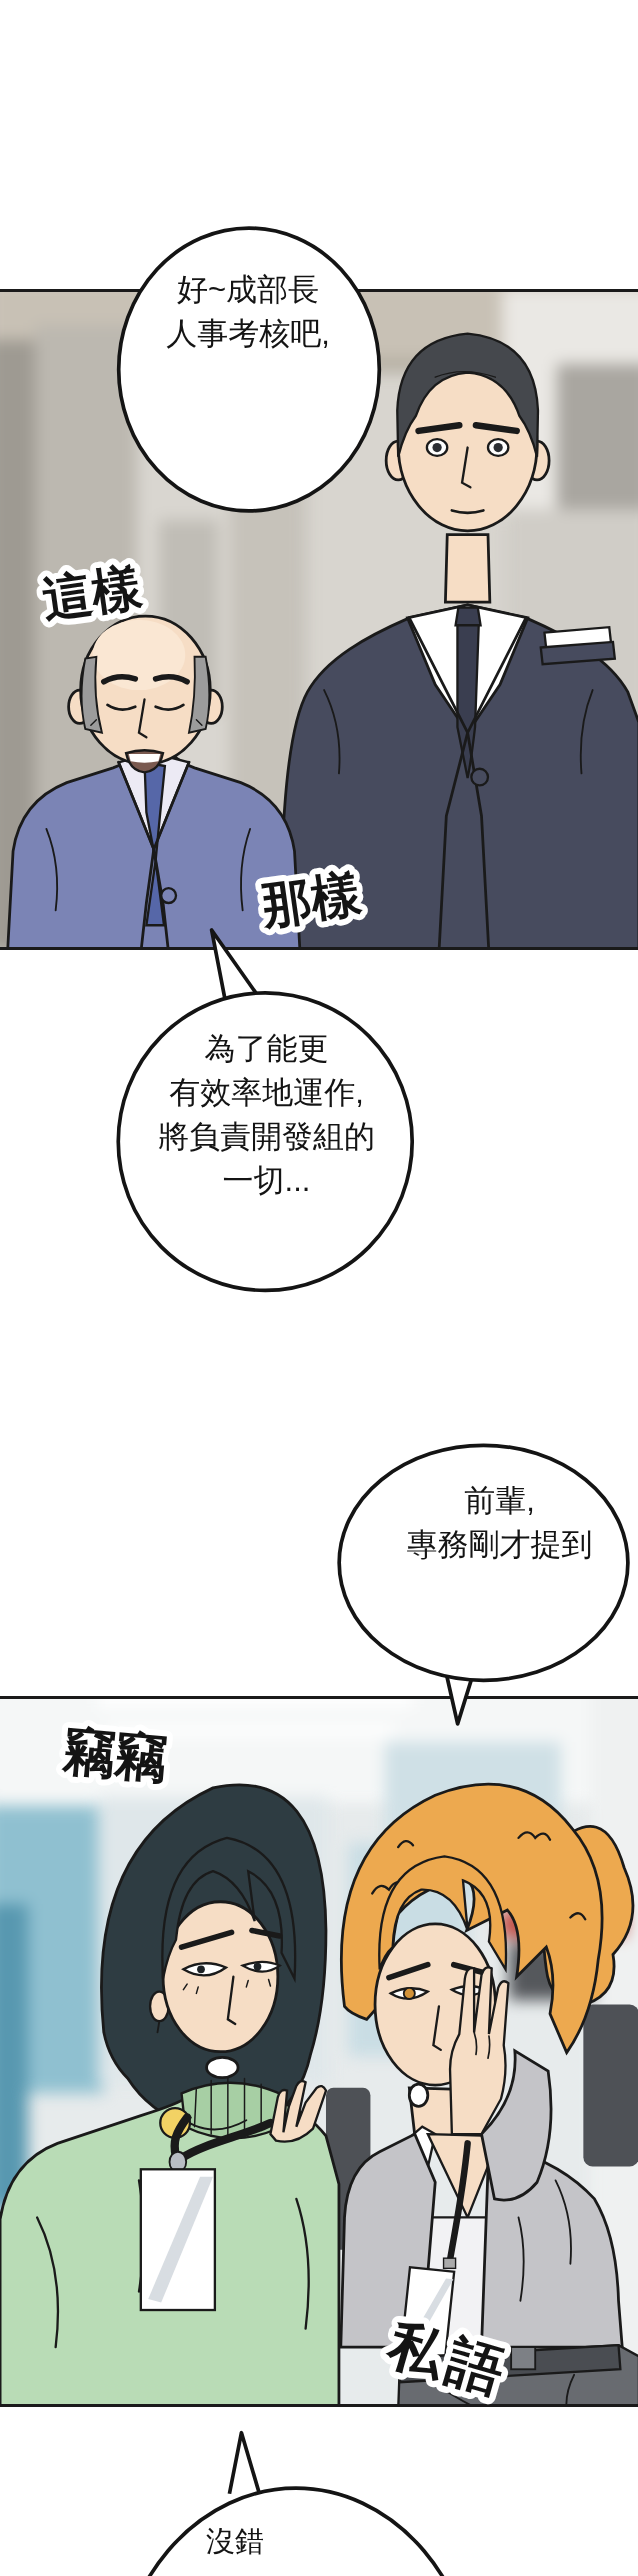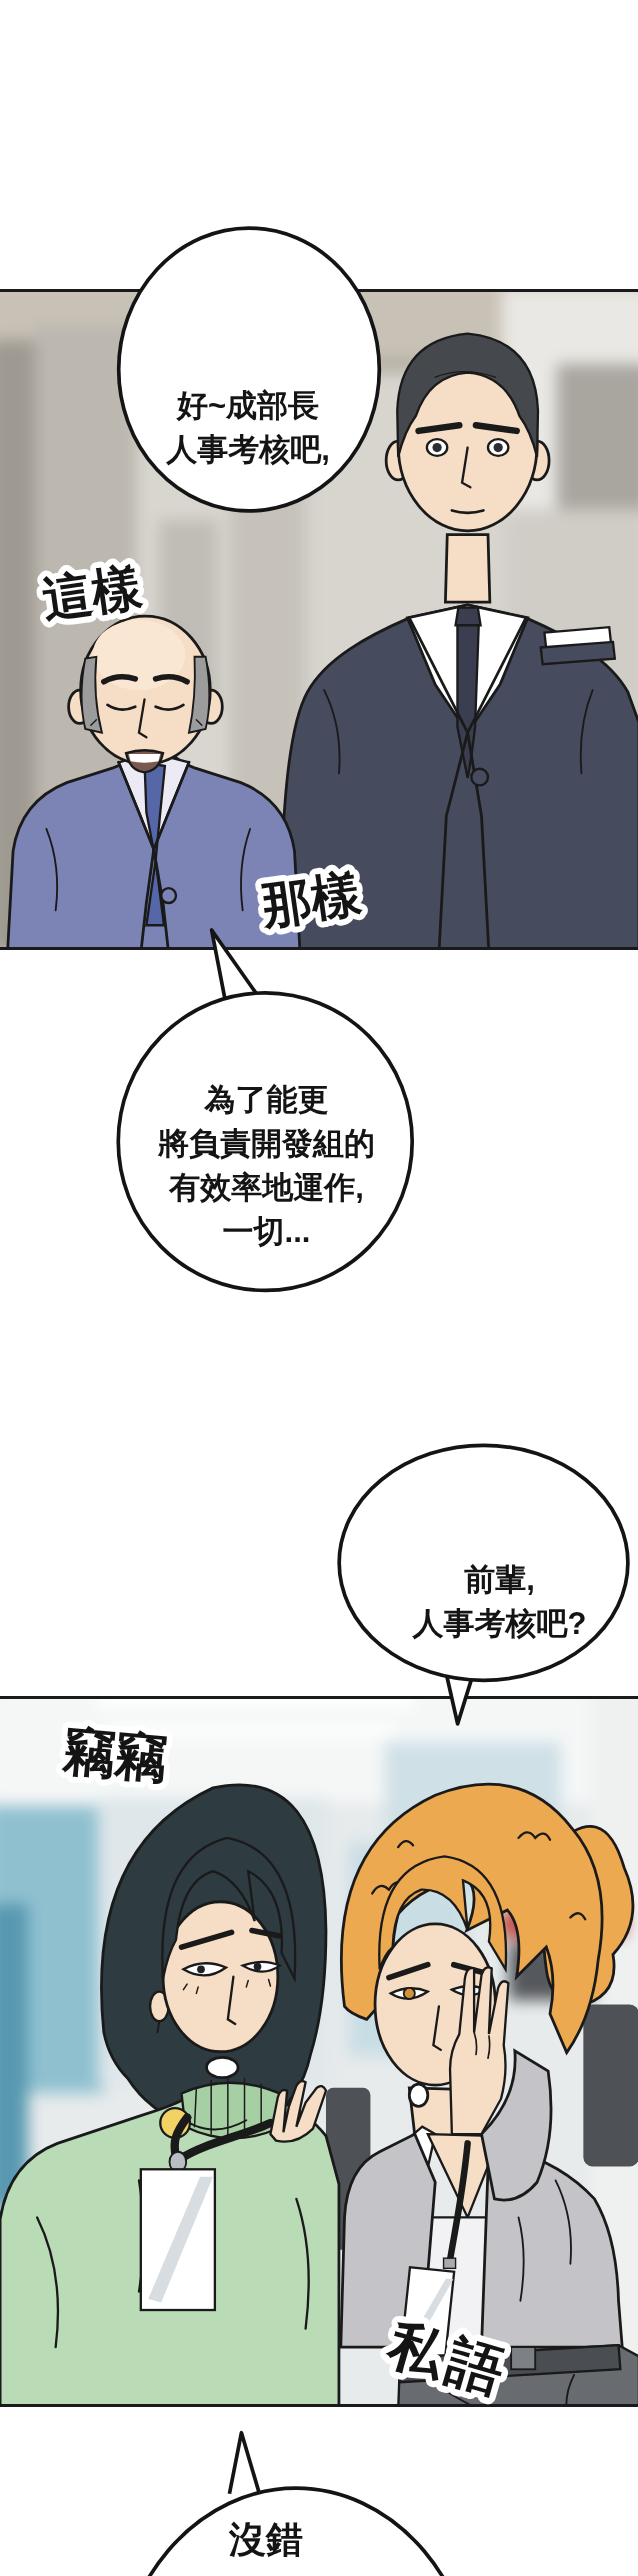--- a/index.html
+++ b/index.html
@@ -11,22 +11,22 @@
   #panel2{top:1696px;height:711px;background:var(--bg2_base);}
   .bgwrap{position:absolute;inset:-13px;filter:blur(7.4px);}
   .blob{position:absolute;}
   .artsvg{position:absolute;left:0;top:0;}
   .sfx{position:absolute;overflow:visible;}
   .sfx text{font-weight:900;fill:#141414;stroke:#ffffff;stroke-linejoin:round;paint-order:stroke;
             font-family:"Liberation Sans","DejaVu Sans",sans-serif;}
   .bubble-svg{position:absolute;overflow:visible;}
   .bubble-svg ellipse,.bubble-svg path{fill:#ffffff;stroke:#141414;stroke-width:4;}
   .bubble-svg path.tail{stroke-linejoin:round;}
-  .btext{position:absolute;display:flex;flex-direction:column;justify-content:flex-end;align-items:center;
-         text-align:center;color:#141414;font-weight:700;font-size:31px;line-height:1.42;z-index:30;}
+  .btext{position:absolute;display:flex;flex-direction:column;justify-content:flex-start;align-items:center;
+         text-align:center;color:#141414;font-weight:400;font-size:31px;line-height:1.42;z-index:30;}
   line,path.ln{stroke:var(--ink);fill:none;stroke-linecap:round;}
 </style>
 </head>
 <body>
 
 <div id="page">
 
   <div class="panel" id="panel1">
     <div class="bgwrap">
       <div class="blob" style="left:0;top:0;width:665px;height:85px;background:var(--bg1_ceiling);"></div>
@@ -228,36 +228,36 @@
     <div>好~成部長</div>
     <div>人事考核吧,</div>
   </div>
 
   <svg class="bubble-svg" style="left:97px;top:912px;z-index:20;" width="342" height="389" viewBox="0 0 370 420">
     <path class="tail" d="M141,107 L124,19 L176,93"></path>
     <ellipse cx="182" cy="248" rx="159" ry="161"></ellipse>
   </svg>
   <div class="btext" style="left:146px;top:1027px;width:241px;height:227px;">
     <div>為了能更</div>
+    <div>有效率地運作,</div>
     <div>將負責開發組的</div>
-    <div>有效率地運作,</div>
     <div>一切...</div>
   </div>
 
   <svg class="bubble-svg" style="left:329px;top:1435px;z-index:20;" width="310" height="301" viewBox="0 0 335 325">
     <path class="tail" d="M125,250 L139,312 L157,254"></path>
     <ellipse cx="167" cy="138" rx="156" ry="127"></ellipse>
   </svg>
   <div class="btext" style="left:386px;top:1479px;width:227px;height:167px;">
     <div>前輩,</div>
-    <div>人事考核吧?</div>
+    <div>專務剛才提到</div>
   </div>
 
   <svg class="bubble-svg" style="left:109px;top:2405px;z-index:20;" width="398" height="171" viewBox="0 0 430 185">
     <path class="tail" d="M130,96 L143,30 L163,98"></path>
     <ellipse cx="202" cy="322" rx="196" ry="232"></ellipse>
   </svg>
-  <div class="btext" style="left:201px;top:2521px;width:130px;height:46px;font-size:37px;">
+  <div class="btext" style="left:170px;top:2521px;width:130px;height:46px;font-size:29px;">
     <div>沒錯</div>
   </div>
 
 </div>
 
 
 </body></html>

